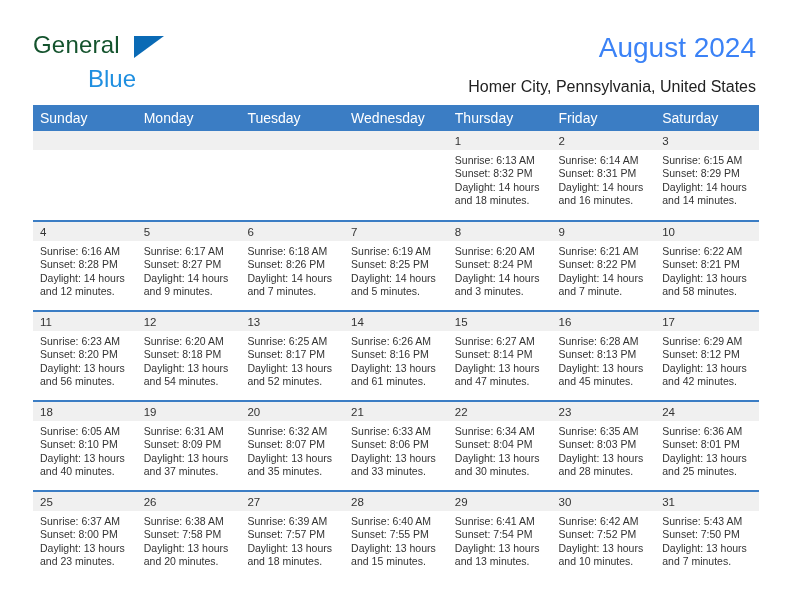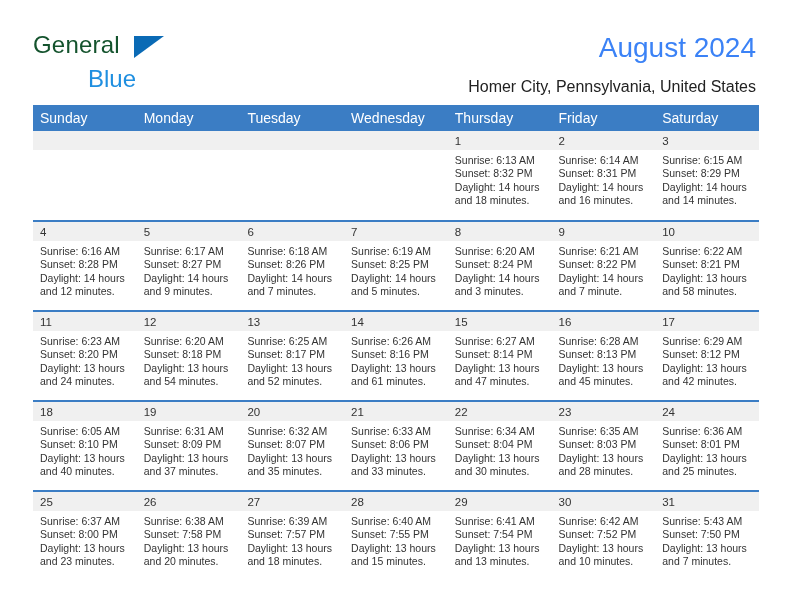--- a/index.html
+++ b/index.html
@@ -317,21 +317,21 @@
       </tr>
 
       <tr>
         <td>
           <div class="cell">
             <div class="daynum-band">11</div>
             <div class="details">
               <div>Sunrise: 6:23 AM</div>
               <div>Sunset: 8:20 PM</div>
               <div>Daylight: 13 hours</div>
-              <div>and 24 minutes.</div>
+              <div>and 56 minutes.</div>
             </div>
           </div>
         </td>
         <td>
           <div class="cell">
             <div class="daynum-band">12</div>
             <div class="details">
               <div>Sunrise: 6:20 AM</div>
               <div>Sunset: 8:18 PM</div>
               <div>Daylight: 13 hours</div>

